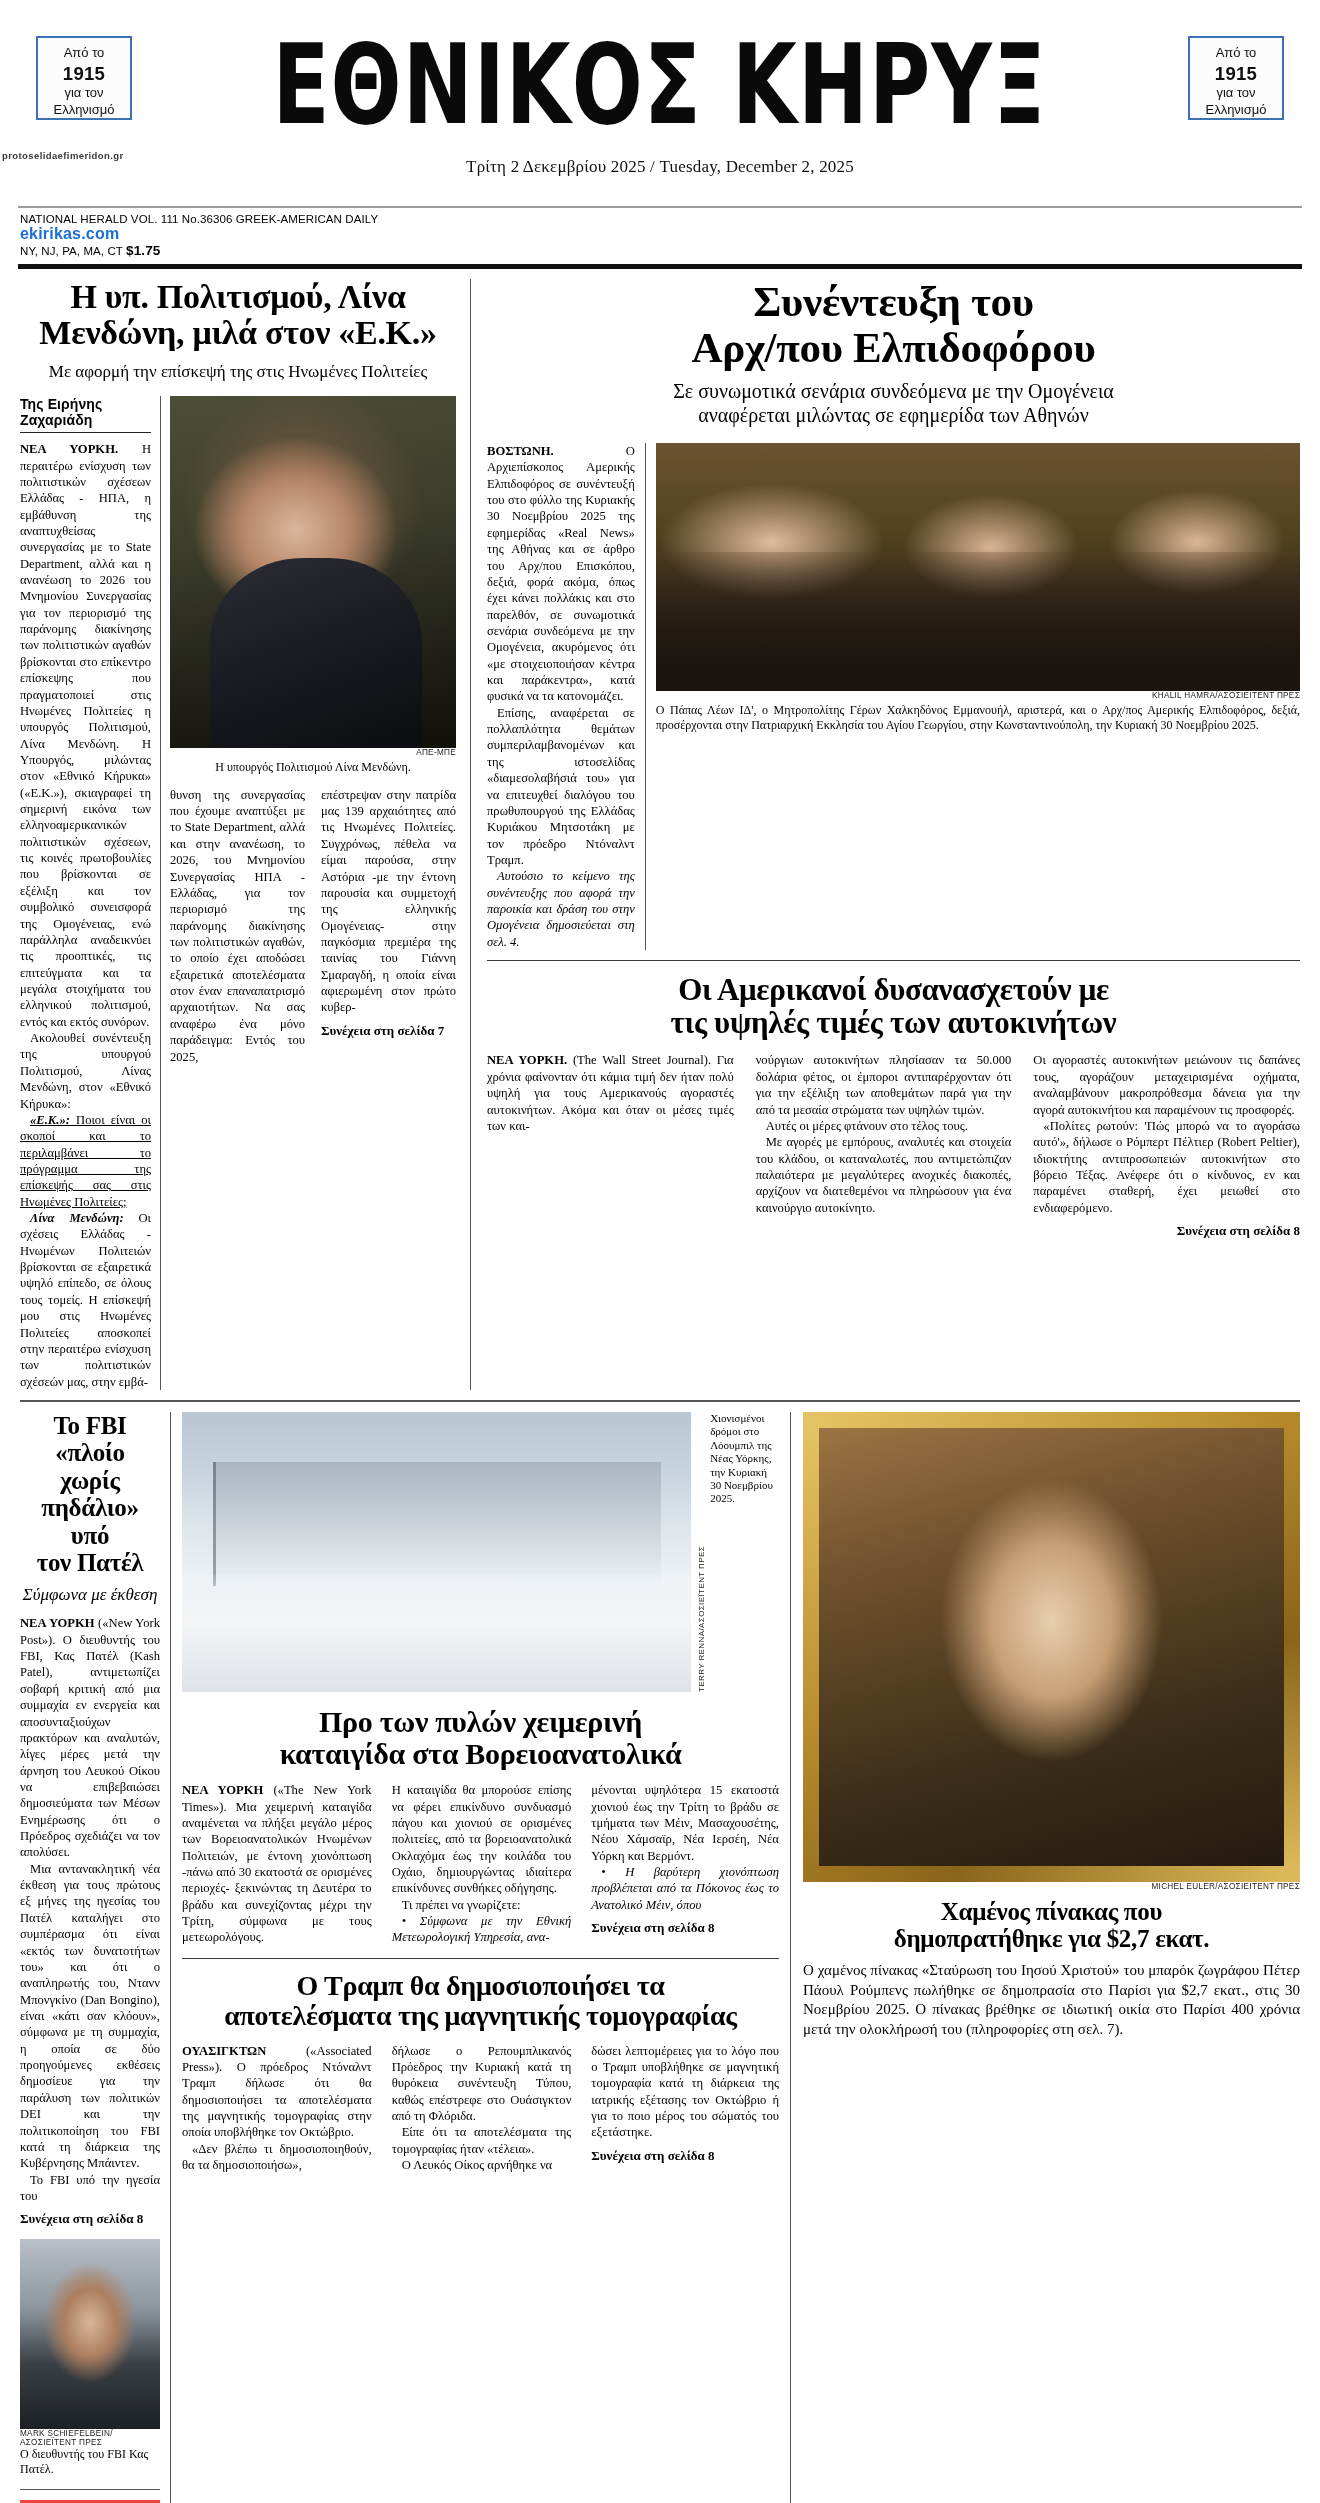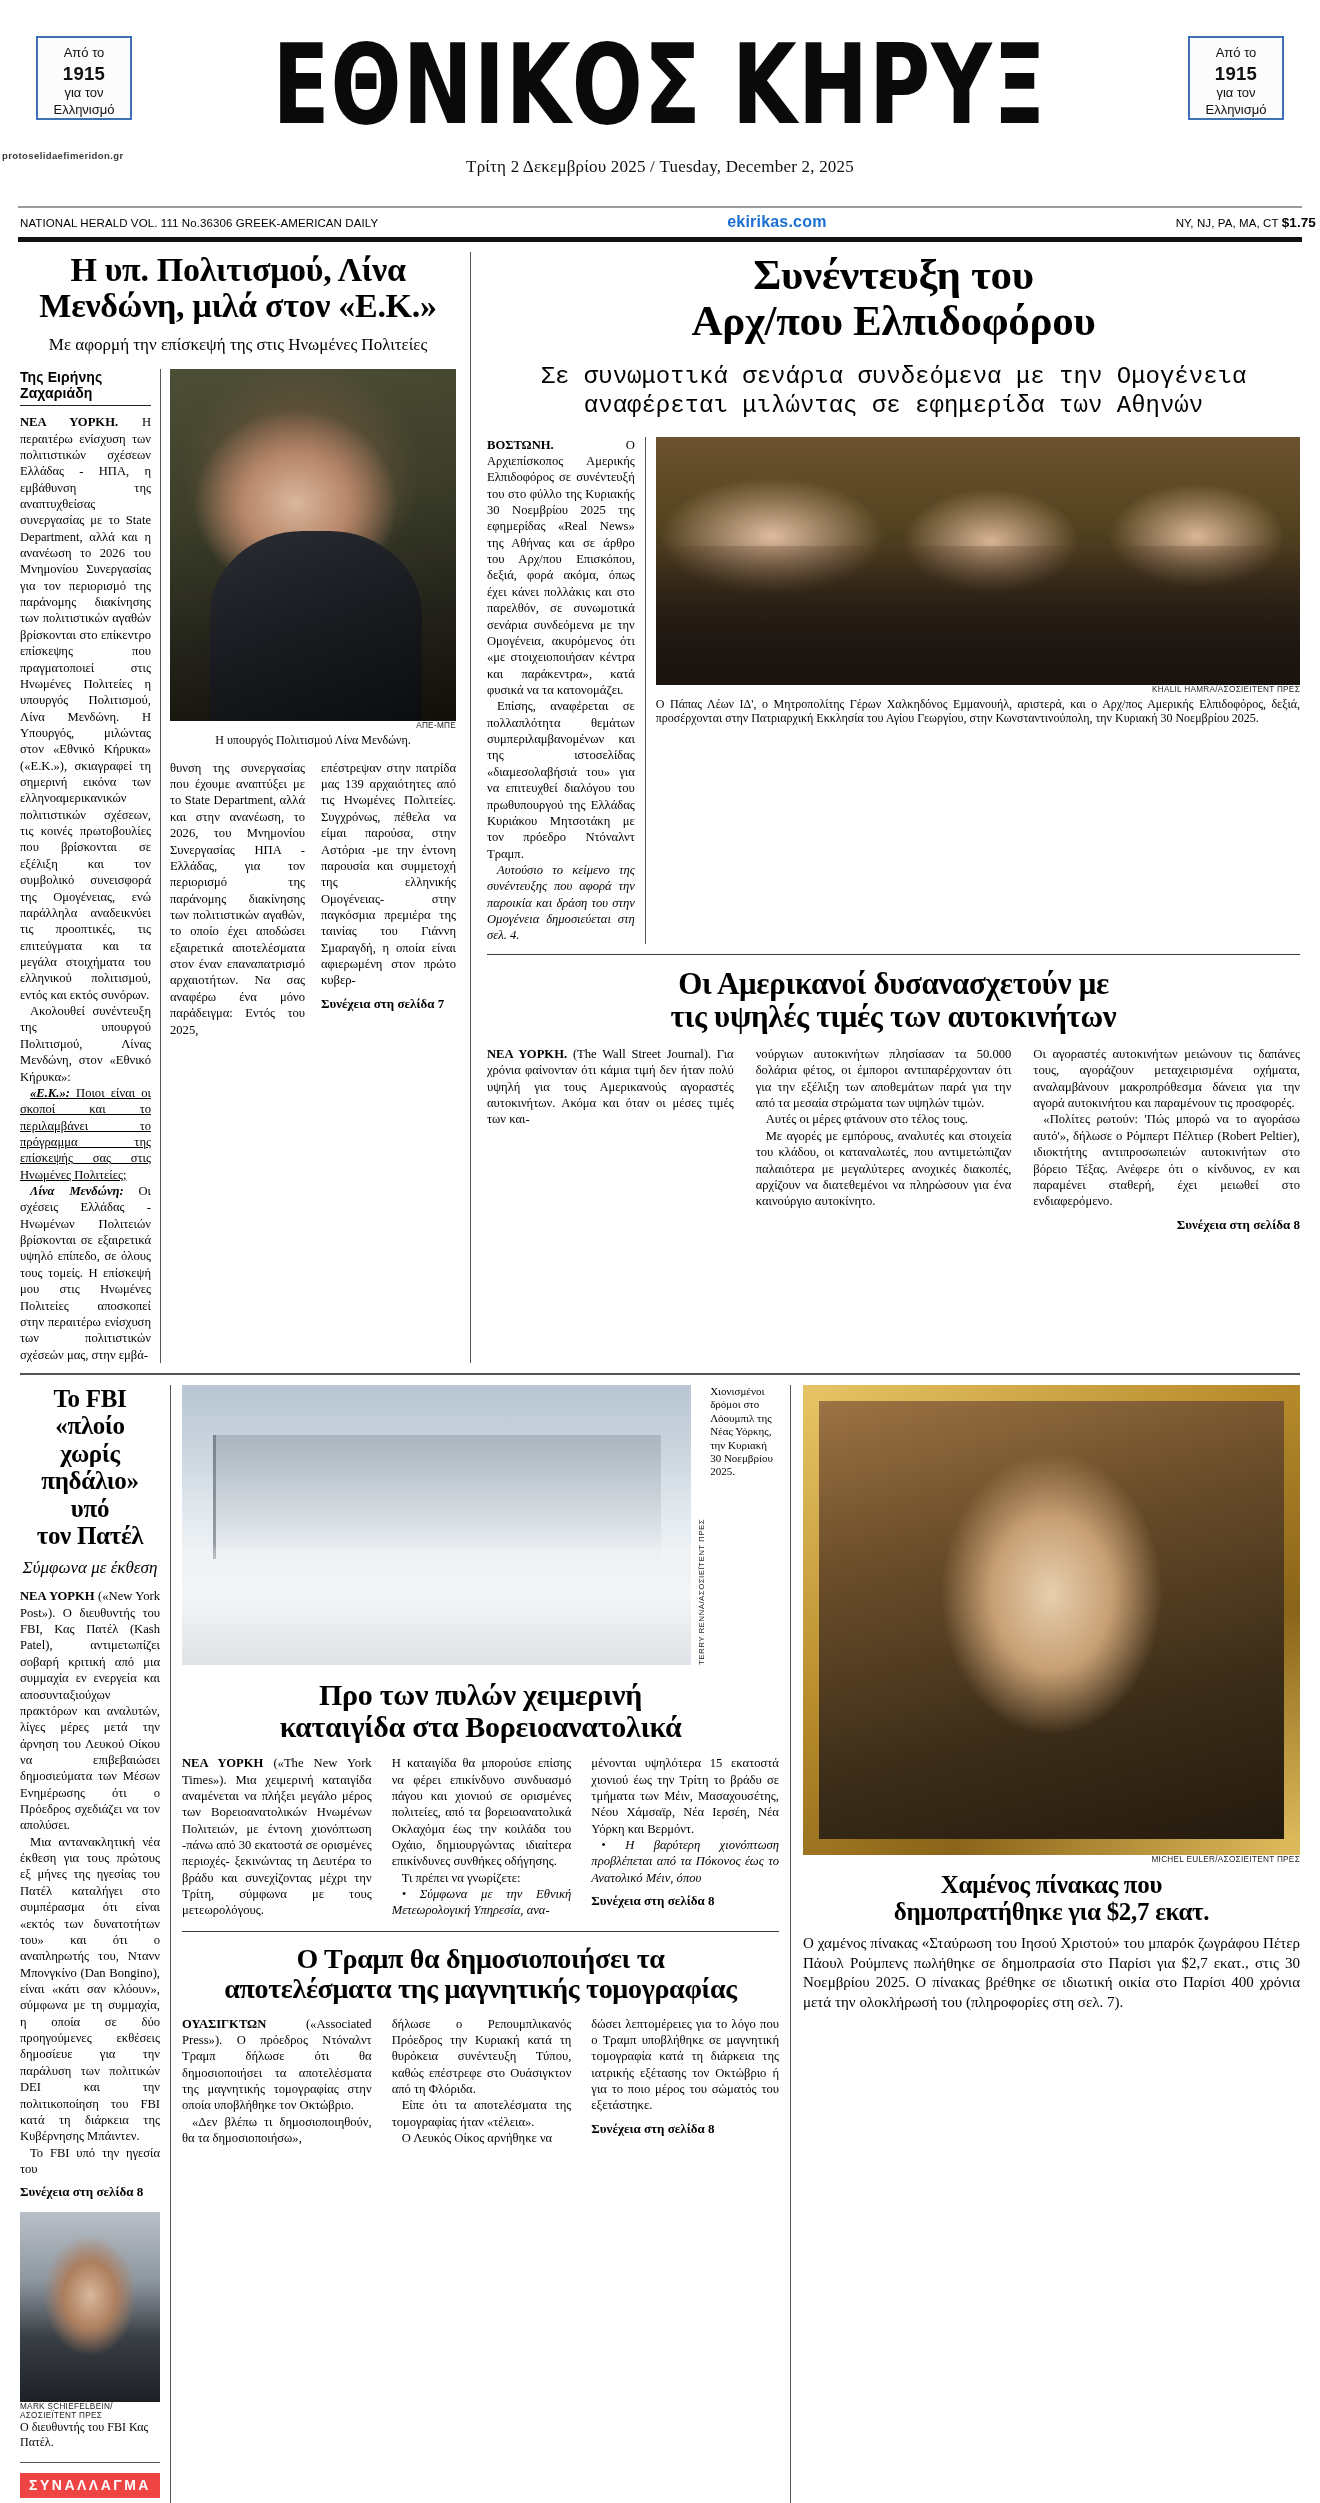--- a/index.html
+++ b/index.html
@@ -57,25 +57,25 @@
     font-family: "Liberation Serif", serif;
     letter-spacing: .2px;
     color: #111;
   }
 
   
   .infobar-rule { border-top: 2px solid #9b9b9b; margin: 10px 18px 0 18px; }
   .infobar {
     display: flex;
     align-items: baseline;
-    justify-content: space-between;
-    margin: 5px 4px 0 20px;
+    margin: 5px 20px 0 20px;
     font-family: "Liberation Sans", sans-serif;
     font-size: 11.5px;
     letter-spacing: .1px;
+    flex-direction: column;
   }
   .infobar .site {
     color: #1a6fd4;
     font-weight: bold;
     font-size: 16px;
     letter-spacing: .2px;
   }
   .infobar .price b { font-size: 13.5px; }
   .watermark {
     position: absolute;
@@ -295,21 +295,21 @@
           </div>
         </div>
       </div>
     </div>
 
     <div class="vrule" style="width:830px;padding-left:16px;">
       <h1 class="head" style="font-size:43px;text-align:center;">
         <span>Συνέντευξη του</span><br>
         <span>Αρχ/που Ελπιδοφόρου</span>
       </h1>
-      <div class="sub" style="margin-top:19px;font-size:24px;font-family:Liberation Mono, monospace;">
+      <div class="sub" style="margin-top:8px;font-size:20px;">
         <span>Σε συνωμοτικά σενάρια συνδεόμενα με την Ομογένεια</span><br>
         <span>αναφέρεται μιλώντας σε εφημερίδα των Αθηνών</span>
       </div>
 
       <div class="cols" style="margin-top:16px;">
         <div style="width:158px;padding-right:10px;">
           <p class="body">
             <span class="loc">ΒΟΣΤΩΝΗ.</span><span> Ο Αρχιεπίσκοπος Αμερικής Ελπιδοφόρος σε συνέντευξή του στο φύλλο της Κυριακής 30 Νοεμβρίου 2025 της εφημερίδας «Real News» της Αθήνας και σε άρθρο του Αρχ/που Επισκόπου, δεξιά, φορά ακόμα, όπως έχει κάνει πολλάκις και στο παρελθόν, σε συνωμοτικά σενάρια συνδεόμενα με την Ομογένεια, ακυρόμενος ότι «με στοιχειοποιήσαν κέντρα και παράκεντρα», κατά φυσικά να τα κατονομάζει.</span>
           </p>
           <p class="body" style="text-indent:10px;">Επίσης, αναφέρεται σε πολλαπλότητα θεμάτων συμπεριλαμβανομένων και της ιστοσελίδας «διαμεσολαβήσιά του» για να επιτευχθεί διαλόγου του πρωθυπουργού της Ελλάδας Κυριάκου Μητσοτάκη με τον πρόεδρο Ντόναλντ Τραμπ.</p>

